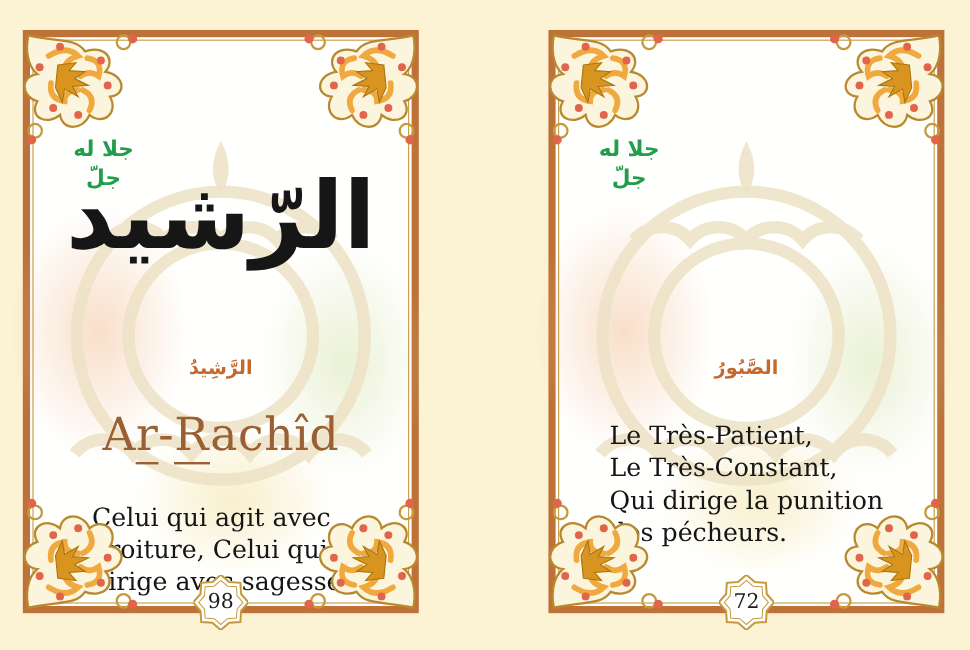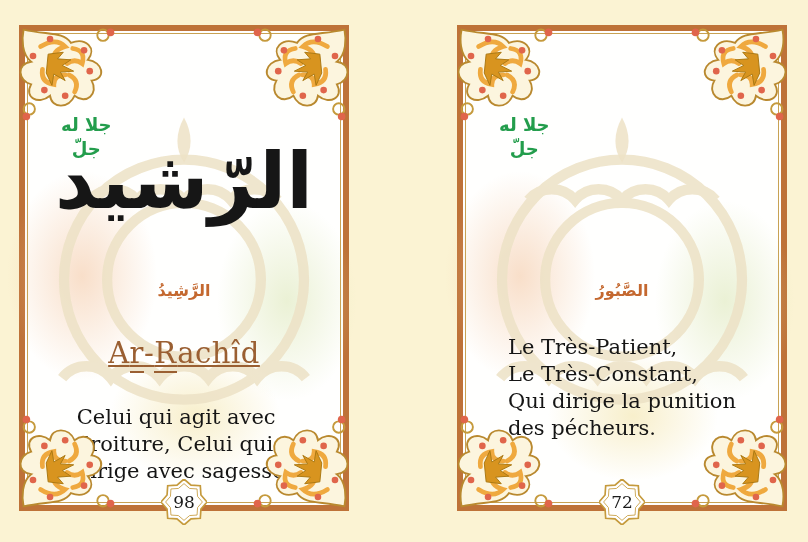--- a/index.html
+++ b/index.html
@@ -42,25 +42,25 @@
   .callig{
     font-family:"DejaVu Sans","Liberation Sans",sans-serif;font-weight:bold;
     font-size:78px;line-height:1;color:#161616;direction:rtl;white-space:nowrap;
   }
   .honorific{
     position:absolute;left:36px;top:26px;text-align:center;white-space:pre-line;
     font-family:"DejaVu Sans","Liberation Sans",sans-serif;font-weight:bold;
     font-size:18px;line-height:1.35;color:var(--green,#239D4C);direction:rtl;
   }
   .arabic-small{
-    margin-top:6px;font-family:"DejaVu Sans","Liberation Sans",sans-serif;font-weight:bold;
+    margin-top:22px;font-family:"DejaVu Sans","Liberation Sans",sans-serif;font-weight:bold;
     font-size:16px;color:var(--red-arabic,#C4682F);direction:rtl;
   }
   .title{
-    margin-top:36px;font-size:29px;color:var(--title,#9A5F32);letter-spacing:.5px;text-decoration:underline;
+    margin-top:24px;font-size:38px;color:var(--title,#9A5F32);letter-spacing:.5px;
   }
   .title .u{border-bottom:2px solid currentColor;padding-bottom:1px;}
   .desc{
     margin-top:34px;text-align:left;white-space:pre-line;
     font-size:21px;line-height:1.28;color:#151515;
   }
   
   .badge{
     position:absolute;left:50%;bottom:-20px;transform:translateX(-50%);
     width:46px;height:46px;z-index:4;

